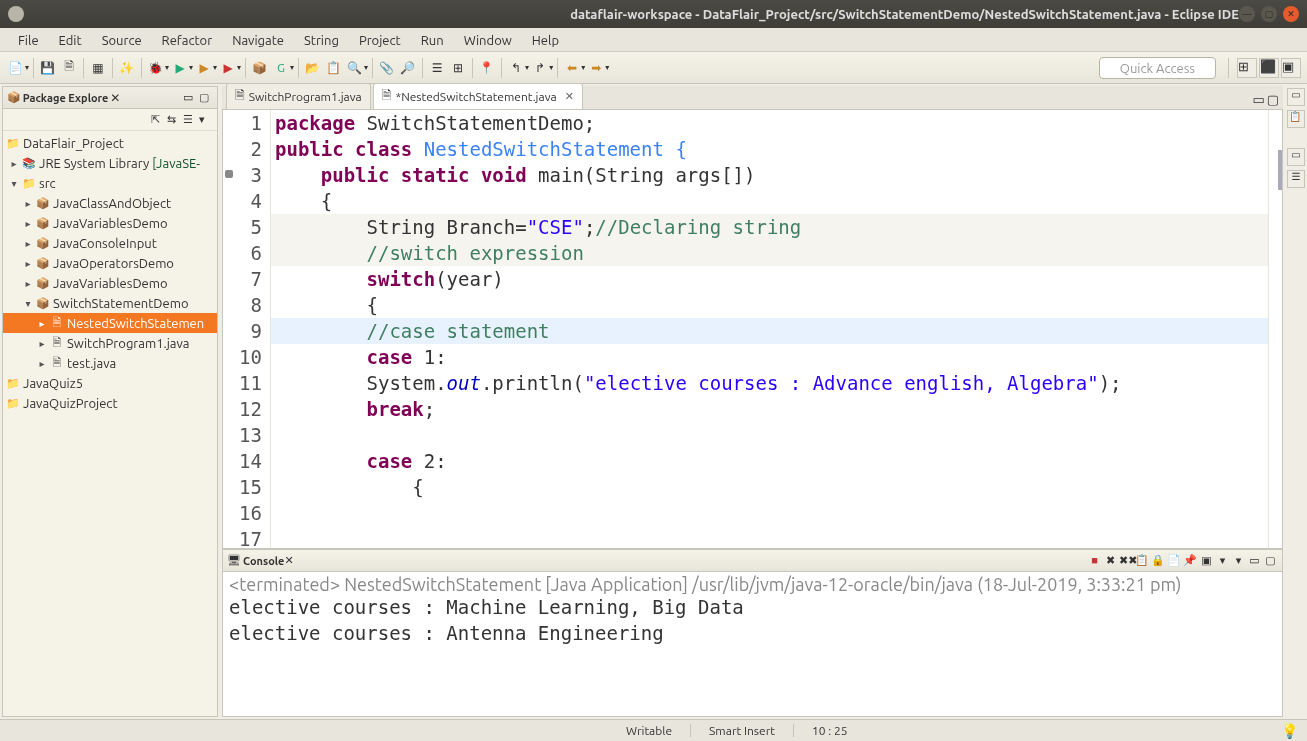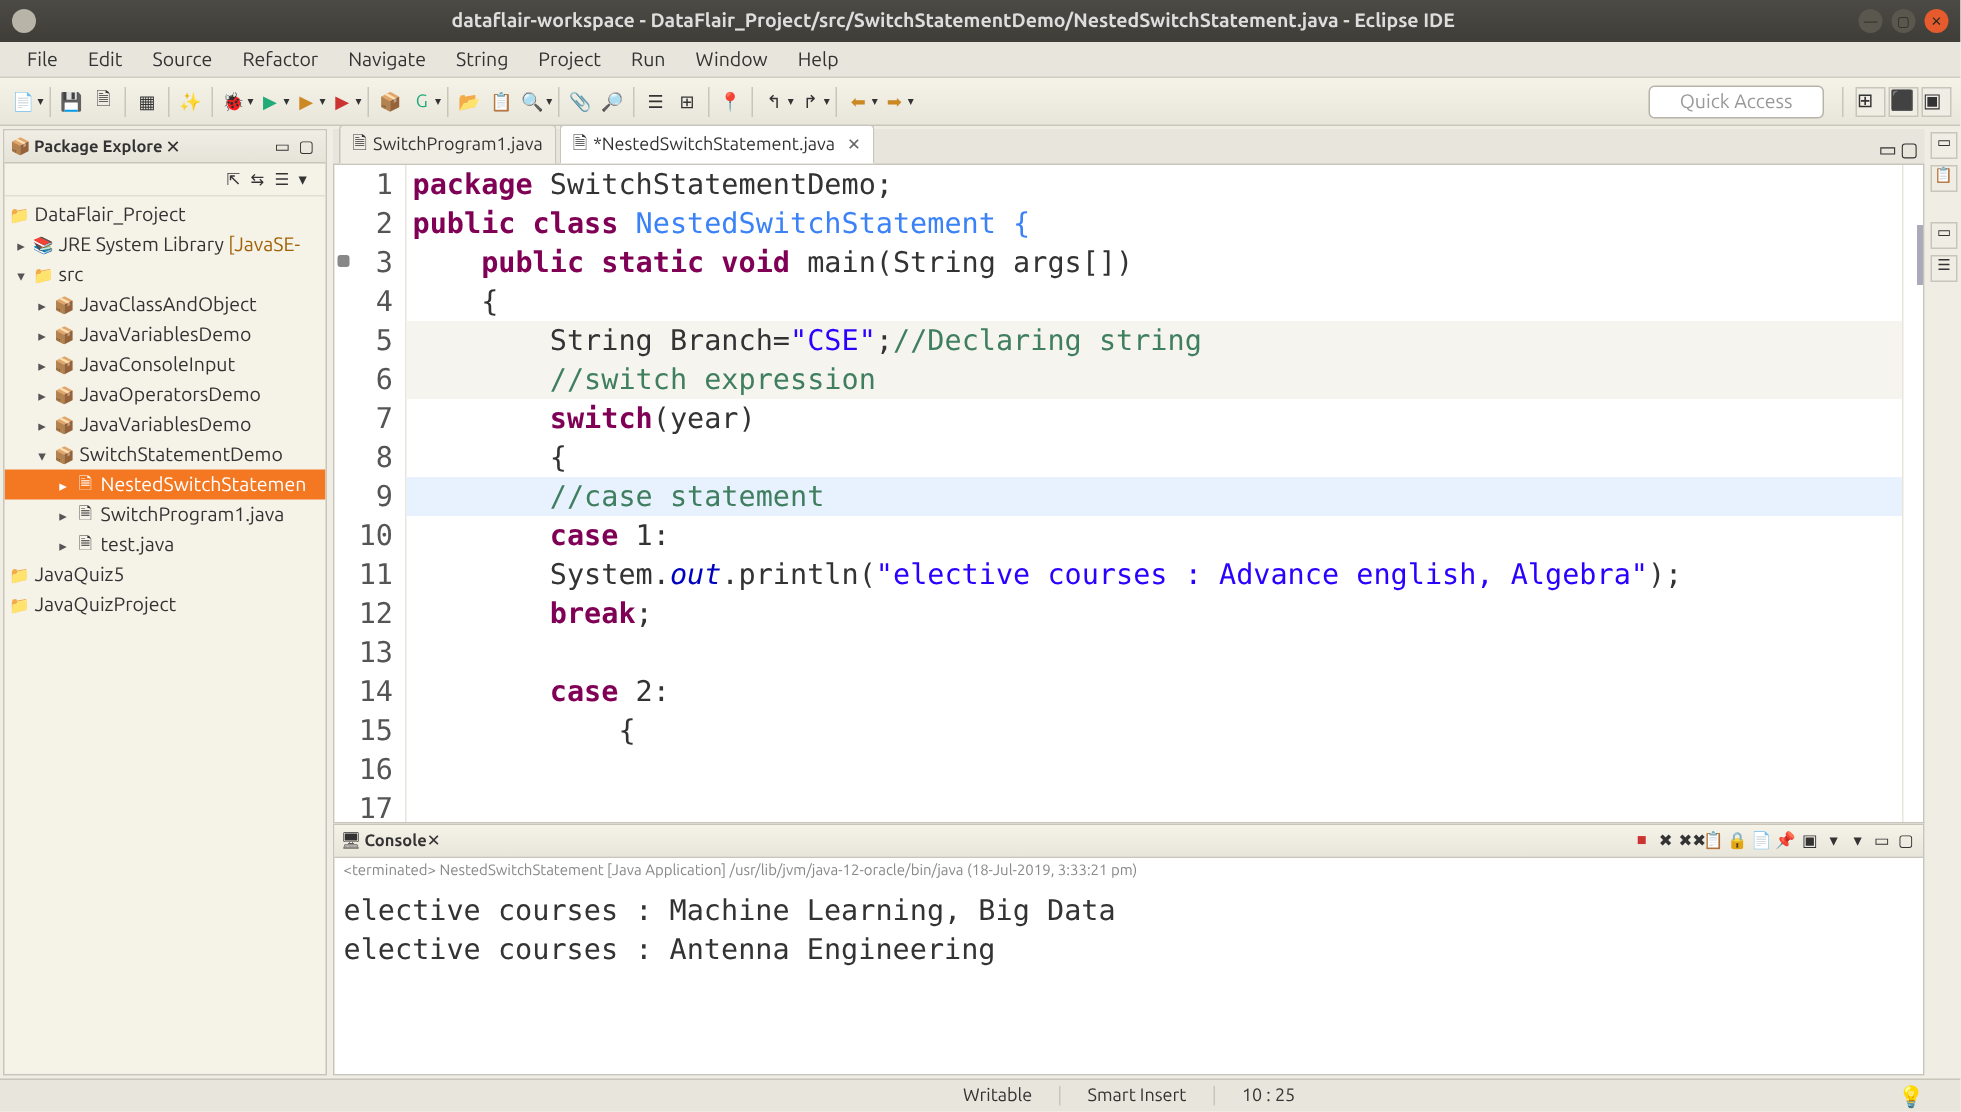--- a/index.html
+++ b/index.html
@@ -1,19 +1,19 @@
 <!DOCTYPE html>
 <html><head>
 <meta charset="utf-8">
 <style>
 * { box-sizing: border-box; margin: 0; padding: 0; }
 body { font-family: "Ubuntu", "Segoe UI", sans-serif; font-size: 13px; background: #f0ede4; color: #333; overflow: hidden; width: 1307px; height: 741px; }
 .titlebar { background: linear-gradient(#4c4a44, #3e3d37); height: 28px; display: flex; align-items: center; color: #ccc; padding: 0 8px; }
 .titlebar .icon { width: 16px; height: 16px; border-radius: 50%; background: #b8b4a8; margin-right: 8px; }
-.titlebar .title { flex: 1; text-align: center; font-weight: bold; color: #ddd; }
+.titlebar .title { flex: 1; text-align: right; font-weight: bold; color: #ddd; }
 .winbtns { display: flex; gap: 6px; }
 .winbtn { width: 16px; height: 16px; border-radius: 50%; background: #5a574f; display: flex; align-items: center; justify-content: center; font-size: 9px; color: #2a2923; }
 .winbtn.close { background: #e55b2e; }
 .menubar { background: #e8e5dc; height: 24px; display: flex; align-items: center; padding: 0 8px; border-bottom: 1px solid #d0cdc2; }
 .menubar .item { padding: 2px 10px; cursor: pointer; }
 .toolbar { background: linear-gradient(#f5f2e8, #e8e5db); height: 32px; display: flex; align-items: center; padding: 0 6px; border-bottom: 1px solid #c8c5bb; gap: 1px; }
 .tb-btn { width: 20px; height: 20px; display: inline-flex; align-items: center; justify-content: center; font-size: 12px; }
 .tb-sep { width: 1px; height: 20px; background: #c8c5bb; margin: 0 3px; }
 .tb-dd { font-size: 8px; margin-left: -2px; }
 .quick-access { margin-left: auto; background: #fff; border: 1px solid #b8b4a8; border-radius: 4px; padding: 3px 20px; color: #999; margin-right: 8px; }
@@ -27,21 +27,21 @@
 .view-header-tools { margin-left: auto; display: flex; gap: 2px; }
 .view-header-tools span { width: 14px; height: 14px; font-size: 11px; }
 .sub-toolbar { height: 22px; display: flex; justify-content: flex-end; align-items: center; padding: 0 4px; gap: 2px; border-bottom: 1px solid #e0ddd3; }
 .sub-toolbar span { width: 14px; height: 14px; font-size: 11px; }
 .tree { padding: 2px 0; overflow: hidden; font-size: 13px; }
 .tree-row { display: flex; align-items: center; height: 20px; padding-left: 2px; white-space: nowrap; }
 .tree-row.sel { background: #f47721; color: #fff; }
 .expander { width: 14px; text-align: center; font-size: 10px; color: #555; }
 .tree-row.sel .expander { color: #fff; }
 .tree-icon { width: 16px; text-align: center; font-size: 11px; margin-right: 2px; }
-.lib-suffix { color: #a16207; }
+.lib-suffix { color: #14532d; }
 .editor-area { flex: 1; display: flex; flex-direction: column; margin: 2px; }
 .tab-bar { background: #e8e5dc; height: 24px; display: flex; align-items: flex-end; padding: 0 4px; gap: 2px; border-bottom: 1px solid #c8c5bb; }
 .tab { background: #f0ede4; border: 1px solid #c8c5bb; border-bottom: none; padding: 2px 8px; font-size: 12px; display: flex; align-items: center; gap: 4px; border-radius: 3px 3px 0 0; }
 .tab.active { background: #fff; }
 .tab .close { font-size: 11px; color: #666; margin-left: 4px; }
 .tab-tools { margin-left: auto; display: flex; gap: 2px; padding-bottom: 2px; }
 .editor { flex: 1; background: #fff; display: flex; font-family: "DejaVu Sans Mono", monospace; font-size: 19px; overflow: hidden; border: 1px solid #c8c5bb; border-top: none; }
 .gutter { width: 48px; background: #fff; border-right: 1px solid #e8e5dc; text-align: right; padding-right: 8px; color: #555; }
 .gutter .ln { height: 26px; line-height: 26px; }
 .gutter .mark { position: relative; }
@@ -55,26 +55,26 @@
 .cmt { color: #3f7f5f; }
 .fld { color: #0000c0; font-style: italic; }
 .cls { color: #3b82f6; }
 .ovr { width: 14px; background: #fff; border-left: 1px solid #e8e5dc; position: relative; }
 .ovr::before { content: ""; position: absolute; top: 40px; right: 0; width: 4px; height: 40px; background: #aab; }
 .console-area { border-top: 1px solid #c8c5bb; background: #fff; height: 168px; display: flex; flex-direction: column; border: 1px solid #c8c5bb; }
 .console-header { background: linear-gradient(#f5f2e8, #e8e5db); height: 22px; display: flex; align-items: center; padding: 0 4px; font-size: 11px; border-bottom: 1px solid #c8c5bb; }
 .console-header .label { font-weight: bold; margin-left: 2px; }
 .console-header-tools { margin-left: auto; display: flex; gap: 1px; }
 .console-header-tools span { font-size: 11px; width: 15px; text-align: center; }
-.console-sub { height: 20px; padding: 2px 6px; color: #888; font-size: 10px; }
+.console-sub { height: 20px; padding: 2px 6px; color: #888; font-size: 18px; }
 .console-body { flex: 1; padding: 2px 6px; font-family: "DejaVu Sans Mono", monospace; font-size: 19px; }
 .console-body div { line-height: 26px; }
 .right-strip { width: 22px; display: flex; flex-direction: column; gap: 4px; padding: 4px 2px; }
 .right-strip .rbtn { width: 18px; height: 18px; border: 1px solid #c8c5bb; background: #f0ede4; font-size: 10px; text-align: center; }
-.statusbar { height: 22px; background: #e8e5dc; border-top: 1px solid #c8c5bb; display: flex; align-items: center; font-size: 12px; padding: 0 24px; }
+.statusbar { height: 22px; background: #e8e5dc; border-top: 1px solid #c8c5bb; display: flex; align-items: center; font-size: 12px; padding: 0 8px; }
 .status-cell { padding: 0 18px; border-left: 1px solid #c8c5bb; }
 .status-cell:first-child { border: none; margin-left: 600px;}
 .status-bulb { margin-left: auto; font-size: 14px; }
 </style>
 </head>
 <body>
 
 <div class="titlebar">
   <div class="icon"></div>
   <div class="title">dataflair-workspace - DataFlair_Project/src/SwitchStatementDemo/NestedSwitchStatement.java - Eclipse IDE</div>

